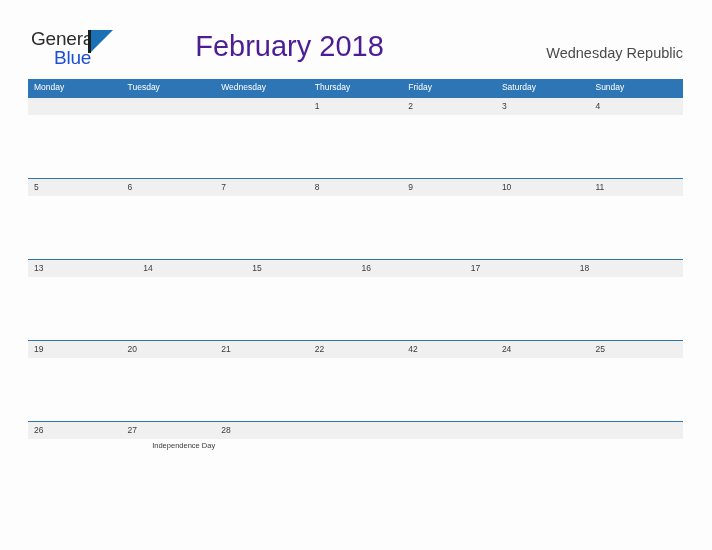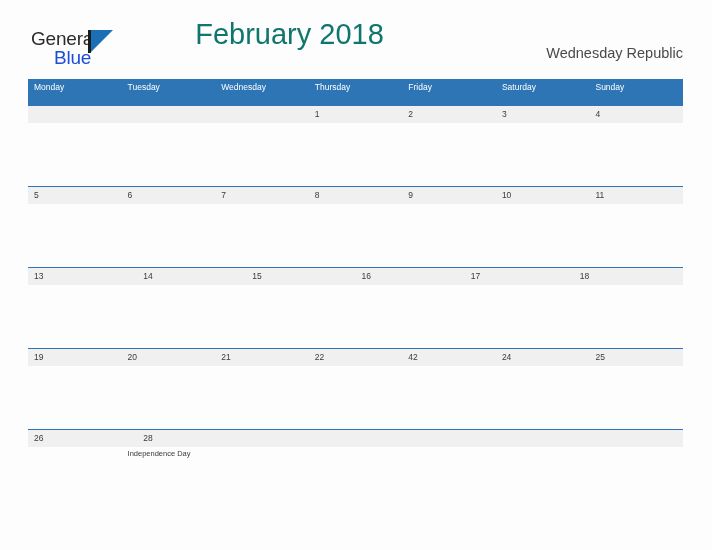--- a/index.html
+++ b/index.html
@@ -73,25 +73,25 @@
     top: 1px;
     width: 0;
     height: 0;
     border-left: 22px solid #1a6fb5;
     border-bottom: 22px solid transparent;
   }
 
   .cal-title {
     position: absolute;
     left: 0;
-    top: 18px;
+    top: 30px;
     width: 579px;
     text-align: center;
     font-size: 29px;
-    color: #0f766e;
+    color: #4c1d95;
     font-family: "Liberation Sans", sans-serif;
     letter-spacing: 0px;
   }
 
   .region-label {
     position: absolute;
     right: 29px;
     top: 45px;
     font-size: 14.5px;
     color: #4a4a4a;
@@ -102,21 +102,21 @@
   .calendar {
     position: absolute;
     left: 28px;
     top: 79px;
     width: 655px;
   }
 
   .weekday-header {
     display: flex;
     width: 100%;
-    height: 26px;
+    height: 18px;
     background: #2e75b6;
   }
   .weekday-cell {
     flex: 1 1 0;
     color: #ffffff;
     font-size: 8.5px;
     line-height: 17px;
     padding-left: 6px;
     box-sizing: border-box;
     font-family: "Liberation Sans", sans-serif;
@@ -148,20 +148,21 @@
     padding-left: 6px;
     box-sizing: border-box;
     font-family: "Liberation Sans", sans-serif;
   }
 
   .event-band {
     display: flex;
     width: 100%;
     height: 63px;
     background: transparent;
+    text-align: right;
   }
   .event-cell {
     flex: 1 1 0;
     padding-left: 6px;
     padding-top: 1px;
     box-sizing: border-box;
     font-size: 7.5px;
     line-height: 11px;
     color: #3a3a3a;
     font-family: "Liberation Sans", sans-serif;
@@ -338,20 +339,21 @@
           </div>
         <div class="event-cell">
             <span class="event-text"></span>
           </div>
       </div>
     </div>
 
     <div class="week-row">
       <div class="num-band">
         <div class="num-cell">26</div>
+        <div class="num-cell">27</div>
         <div class="num-cell">28</div>
         <div class="num-cell"></div>
         <div class="num-cell"></div>
         <div class="num-cell"></div>
         <div class="num-cell"></div>
       </div>
       <div class="event-band">
         <div class="event-cell">
             <span class="event-text"></span>
           </div>

